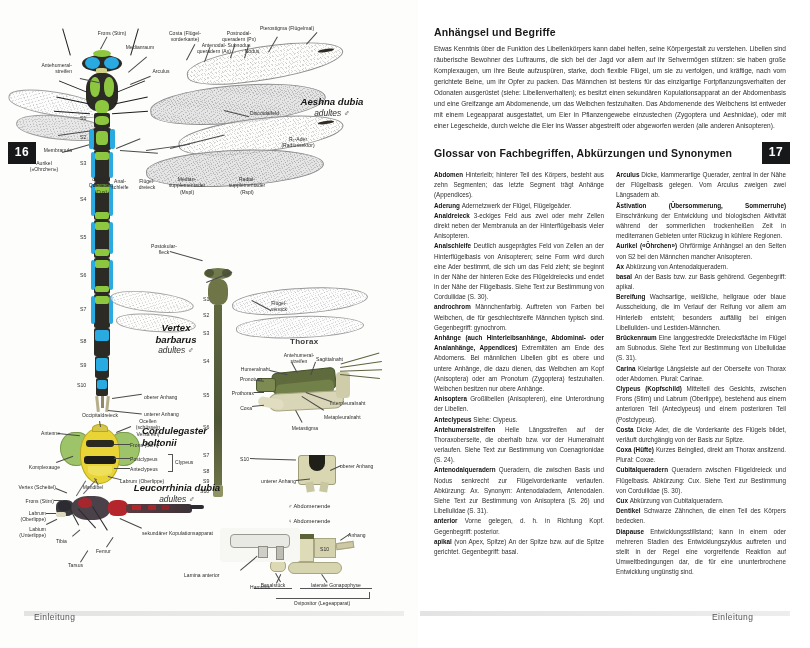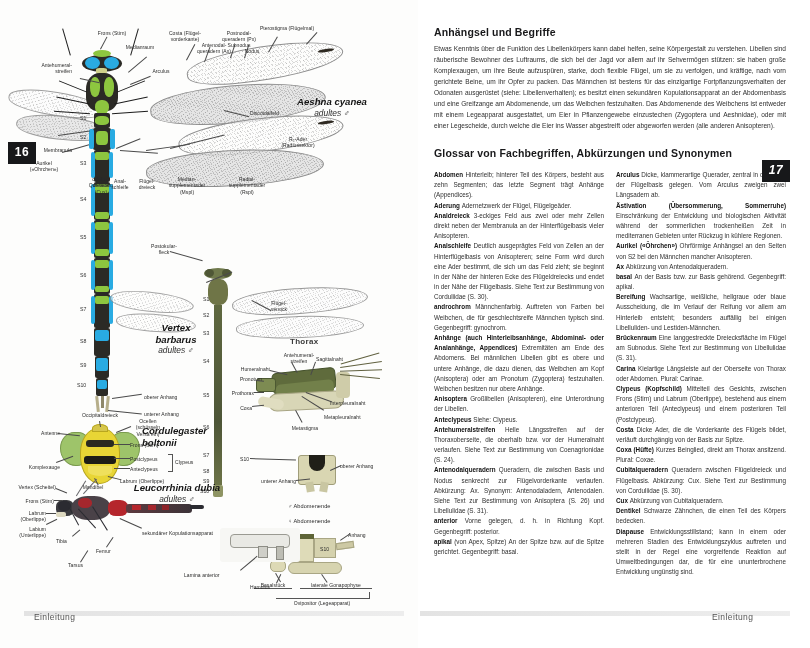--- a/index.html
+++ b/index.html
@@ -20,21 +20,21 @@
     position: absolute; left: 418px; top: 0; width: 392px; height: 648px;
     background: #ffffff; overflow: hidden;
   }
 
   .page-num {
     position: absolute; background: #17181a; color: #fff;
     font-weight: bold; font-size: 12px; line-height: 20px;
     text-align: center; width: 28px; height: 22px; letter-spacing: .5px;
   }
   #pnum-left  { left: 8px;  top: 142px; }
-  #pnum-right { left: 762px; top: 160px; font-style: italic; }
+  #pnum-right { left: 762px; top: 142px; }
 
   .footer-band {
     position: absolute; bottom: 32px; height: 5px;
     background: linear-gradient(to right,#e3e3e3,#ededed);
   }
   .footer-word {
     position: absolute; bottom: 26px; font-size: 8.5px; color: #555;
     letter-spacing: .4px;
   }
 
@@ -266,21 +266,21 @@
     <span class="seg" style="left:80px; top:338px;">S8</span>
     <span class="seg" style="left:80px; top:362px;">S9</span>
     <span class="seg" style="left:77px; top:382px;">S10</span>
 
     <div class="ll" style="left:112px; top:398px; width:30px; transform:rotate(-8deg);"></div>
     <div class="ll" style="left:108px; top:410px; width:34px; transform:rotate(6deg);"></div>
     <span class="lab" style="left:144px; top:394px; width:60px;">oberer Anhang</span>
     <span class="lab" style="left:144px; top:411px; width:60px;">unterer Anhang</span>
 
     <div class="species" style="left:282px; top:96px; width:100px;">
-      <div class="sci">Aeshna cyanea</div>
+      <div class="sci">Aeshna dubia</div>
       <div class="age">adultes ♂</div>
     </div>
 
     <div class="wing" style="left:232px; top:288px; width:136px; height:26px; transform:rotate(-4deg); opacity:.9;"></div>
     <div class="wing" style="left:236px; top:316px; width:128px; height:22px; transform:rotate(-2deg); opacity:.85;"></div>
     <div class="wing" style="left:110px; top:292px; width:84px; height:20px; transform:rotate(6deg); opacity:.8;"></div>
     <div class="wing" style="left:116px; top:314px; width:80px; height:18px; transform:rotate(4deg); opacity:.8;"></div>
 
     <div style="position:absolute; left:204px; top:268px; width:28px; height:11px; background:#707a4c; border-radius:50%;"></div>
     <div style="position:absolute; left:205px; top:269px; width:9px; height:8px; background:#4f5736; border-radius:50%;"></div>

